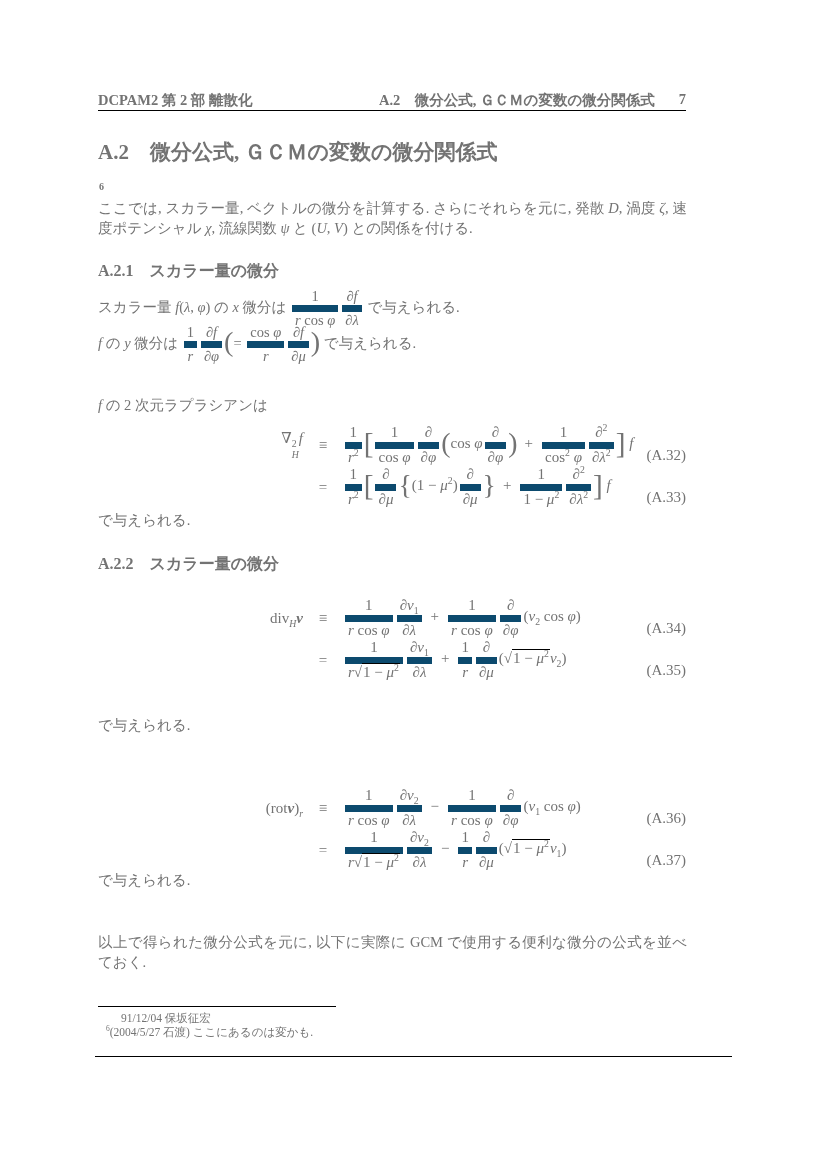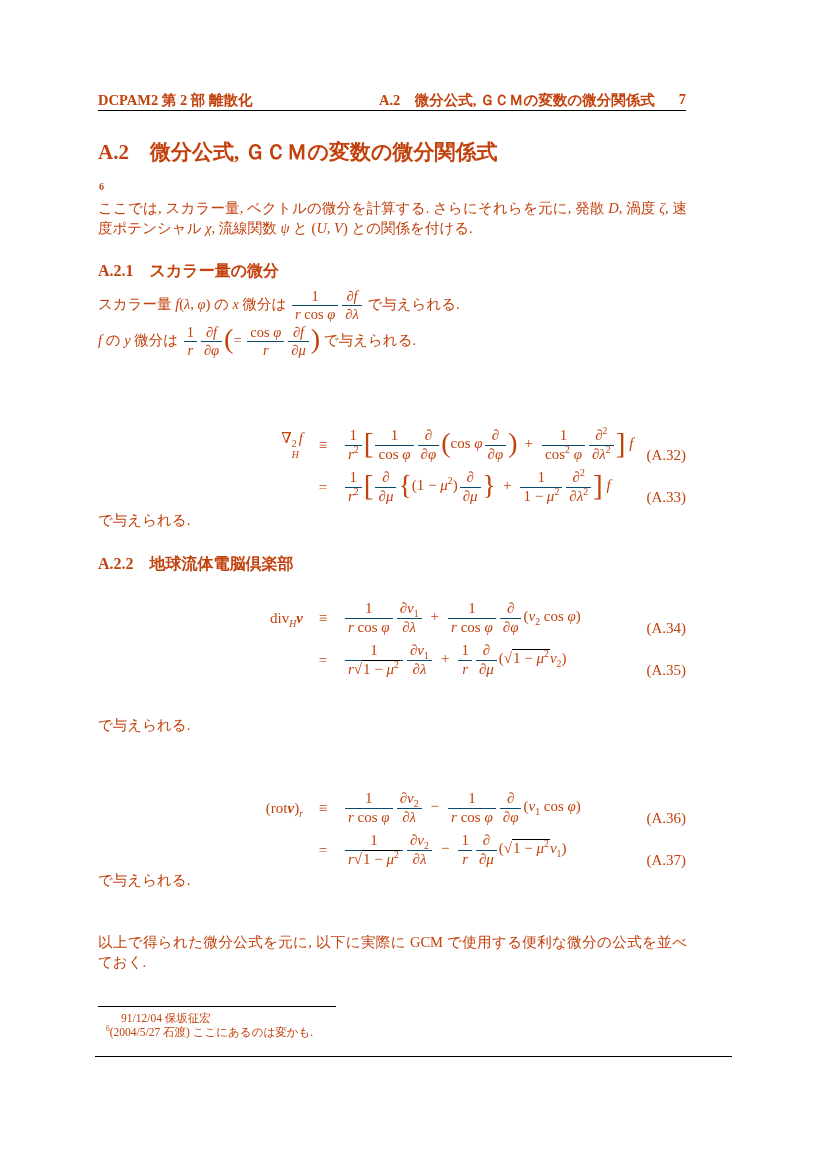--- a/index.html
+++ b/index.html
@@ -1,18 +1,18 @@
 <!DOCTYPE html>
 <html><head>
 <meta charset="utf-8">
 <style>
   html,body { margin:0; padding:0; background:#ffffff; }
   .page {
     position:relative; width:826px; height:1169px; background:#ffffff;
-    font-family:"Liberation Serif","DejaVu Serif",serif; color:#c2410c;
+    font-family:"Liberation Serif","DejaVu Serif",serif; color:#737373;
     overflow:hidden;
   }
   .abs { position:absolute; }
 
   
   .running-head { left:98px; top:91px; width:588px; display:flex; justify-content:space-between; font-weight:bold; font-size:14.5px; }
   .hdr-right { display:flex; }
   .pgnum { margin-left:24px; }
   .header-rule { left:98px; top:110px; width:588px; border-top:1.2px solid #000; }
 
@@ -44,21 +44,21 @@
   .eqg3 { top:787px; }
   .eq-row { display:flex; align-items:center; height:42px; font-size:15px; white-space:nowrap; }
   .eq-lhs { width:205px; text-align:right; }
   .eq-rel { width:40px; text-align:center; }
   .eq-rhs { flex:1; text-align:left; }
   .eq-label { text-align:center;margin-top:20px; }
 
   
   .fr { display:inline-block; vertical-align:middle; text-align:center; margin:0 2px; }
   .fr .nu, .fr .de { display:block; padding:0 3px; line-height:1.15; }
-  .fr .de { border-top:1px solid #0c4a6e; }
+  .fr .de { border-top:7px solid #0c4a6e; }
   sup,sub { font-size:0.65em; line-height:0; }
   .ss { display:inline-flex; flex-direction:column; font-size:0.65em; line-height:1.1; vertical-align:-0.45em; text-align:left; }
   .d1 { font-size:195%; vertical-align:middle; line-height:0; position:relative; top:-0.06em; }
   .d2 { font-size:185%; vertical-align:middle; line-height:0; position:relative; top:-0.06em; }
   .op { margin:0 7px; }
   .sq { white-space:nowrap; }
   .sq .sr { border-top:1px solid #000; padding:0 1px; }
 
   
   .fnrule { left:98px; top:1006px; width:238px; border-top:1px solid #000; }
@@ -85,41 +85,42 @@
   <div class="abs header-rule"></div>
 
   <h1 class="abs title">A.2　微分公式, ＧＣＭの変数の微分関係式</h1>
   <div class="abs fnmark">6</div>
 
   <div class="abs body-par intro">ここでは, スカラー量, ベクトルの微分を計算する. さらにそれらを元に, 発散 <i>D</i>, 渦度 <i>ζ</i>, 速度ポテンシャル <i>χ</i>, 流線関数 <i>ψ</i> と (<i>U</i>, <i>V</i>) との関係を付ける.</div>
 
   <div class="abs sec-head sec1-head">A.2.1　スカラー量の微分</div>
   <div class="abs p-inline p1">スカラー量 <i>f</i>(<i>λ</i>, <i>φ</i>) の <i>x</i> 微分は <span class="fr"><span class="nu">1</span><span class="de"><i>r</i> cos <i>φ</i></span></span><span class="fr"><span class="nu"><i>∂f</i></span><span class="de"><i>∂λ</i></span></span> で与えられる.</div>
   <div class="abs p-inline p2"><i>f</i> の <i>y</i> 微分は <span class="fr"><span class="nu">1</span><span class="de"><i>r</i></span></span><span class="fr"><span class="nu"><i>∂f</i></span><span class="de"><i>∂φ</i></span></span><span class="d1">(</span>= <span class="fr"><span class="nu">cos <i>φ</i></span><span class="de"><i>r</i></span></span><span class="fr"><span class="nu"><i>∂f</i></span><span class="de"><i>∂μ</i></span></span><span class="d1">)</span> で与えられる.</div>
+  <div class="abs p-inline p3"><i>f</i> の 2 次元ラプラシアンは</div>
 
   <div class="abs eqgroup eqg1">
     <div class="eq-row">
       <div class="eq-lhs">∇<span class="ss">
             <span>2</span>
             <span><i>H</i></span>
           </span><i>f</i></div>
       <div class="eq-rel">≡</div>
       <div class="eq-rhs"><span class="fr"><span class="nu">1</span><span class="de"><i>r</i><sup>2</sup></span></span><span class="d1">[</span><span class="fr"><span class="nu">1</span><span class="de">cos <i>φ</i></span></span><span class="fr"><span class="nu"><i>∂</i></span><span class="de"><i>∂φ</i></span></span><span class="d2">(</span>cos <i>φ</i><span class="fr"><span class="nu"><i>∂</i></span><span class="de"><i>∂φ</i></span></span><span class="d2">)</span><span class="op">+</span><span class="fr"><span class="nu">1</span><span class="de">cos<sup>2</sup> <i>φ</i></span></span><span class="fr"><span class="nu"><i>∂</i><sup>2</sup></span><span class="de"><i>∂λ</i><sup>2</sup></span></span><span class="d1">]</span> <i>f</i></div>
       <div class="eq-label">(A.32)</div>
     </div>
     <div class="eq-row">
       <div class="eq-lhs"></div>
       <div class="eq-rel">=</div>
       <div class="eq-rhs"><span class="fr"><span class="nu">1</span><span class="de"><i>r</i><sup>2</sup></span></span><span class="d1">[</span><span class="fr"><span class="nu"><i>∂</i></span><span class="de"><i>∂μ</i></span></span><span class="d2">{</span>(1 − <i>μ</i><sup>2</sup>)<span class="fr"><span class="nu"><i>∂</i></span><span class="de"><i>∂μ</i></span></span><span class="d2">}</span><span class="op">+</span><span class="fr"><span class="nu">1</span><span class="de">1 − <i>μ</i><sup>2</sup></span></span><span class="fr"><span class="nu"><i>∂</i><sup>2</sup></span><span class="de"><i>∂λ</i><sup>2</sup></span></span><span class="d1">]</span> <i>f</i></div>
       <div class="eq-label">(A.33)</div>
     </div>
   </div>
   <div class="abs given1">で与えられる.</div>
 
-  <div class="abs sec-head sec2-head">A.2.2　地球流体電脳倶楽部</div>
+  <div class="abs sec-head sec2-head">A.2.2　スカラー量の微分</div>
 
   <div class="abs eqgroup eqg2">
     <div class="eq-row">
       <div class="eq-lhs">div<sub><i>H</i></sub><b><i>v</i></b></div>
       <div class="eq-rel">≡</div>
       <div class="eq-rhs"><span class="fr"><span class="nu">1</span><span class="de"><i>r</i> cos <i>φ</i></span></span><span class="fr"><span class="nu"><i>∂v</i><sub>1</sub></span><span class="de"><i>∂λ</i></span></span><span class="op">+</span><span class="fr"><span class="nu">1</span><span class="de"><i>r</i> cos <i>φ</i></span></span><span class="fr"><span class="nu"><i>∂</i></span><span class="de"><i>∂φ</i></span></span>(<i>v</i><sub>2</sub> cos <i>φ</i>)</div>
       <div class="eq-label">(A.34)</div>
     </div>
     <div class="eq-row">
       <div class="eq-lhs"></div>

